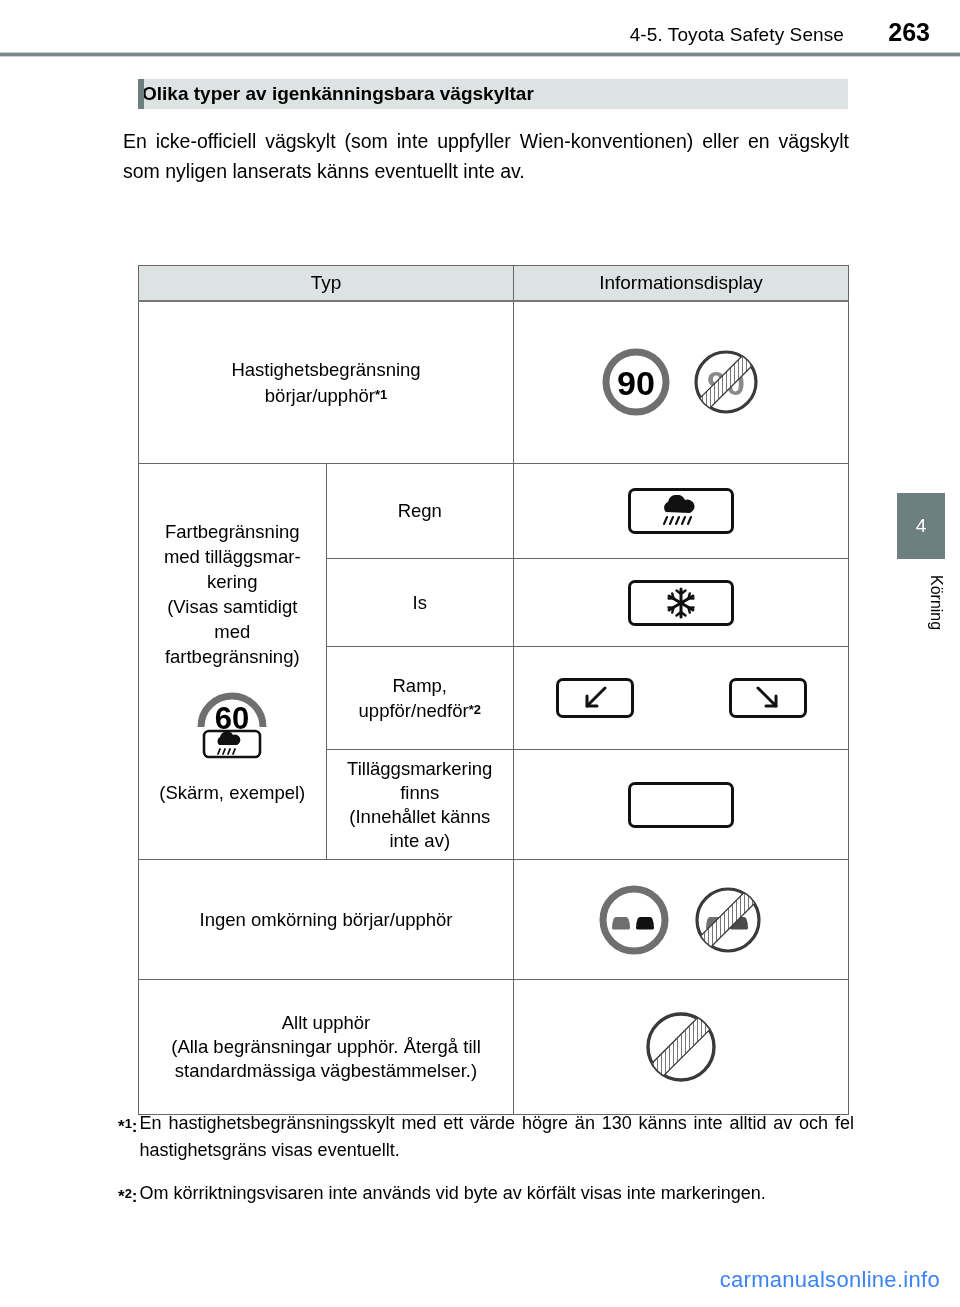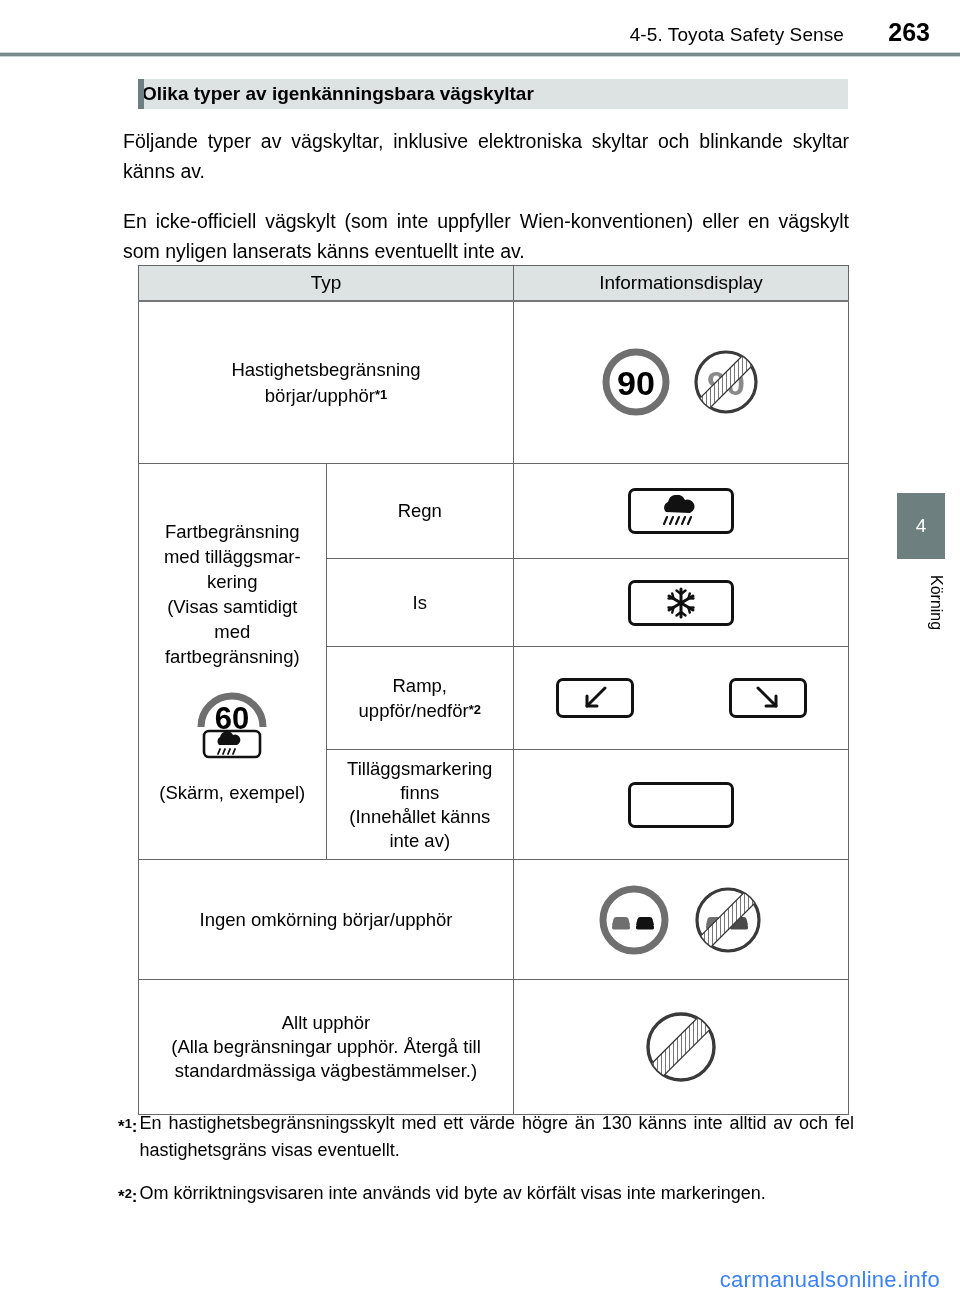--- a/index.html
+++ b/index.html
@@ -243,21 +243,20 @@
 <div class="chapter-tab">
   <span>4</span>
 </div>
 <div class="chapter-label">Körning</div>
 
 <div class="section-bar">
   <span class="section-bar-text">Olika typer av igenkänningsbara vägskyltar</span>
 </div>
 
 <div class="intro">
-  <p>Följande typer av vägskyltar, inklusive elektroniska skyltar och blinkande skyltar känns av.</p>
   <p>En icke-officiell vägskylt (som inte uppfyller Wien-konventionen) eller en vägskylt som nyligen lanserats känns eventuellt inte av.</p>
 </div>
 
 <table class="sign-table">
   <thead>
     <tr>
       <th class="col-type" colspan="2">Typ</th>
       <th class="col-disp">Informationsdisplay</th>
     </tr>
   </thead>

